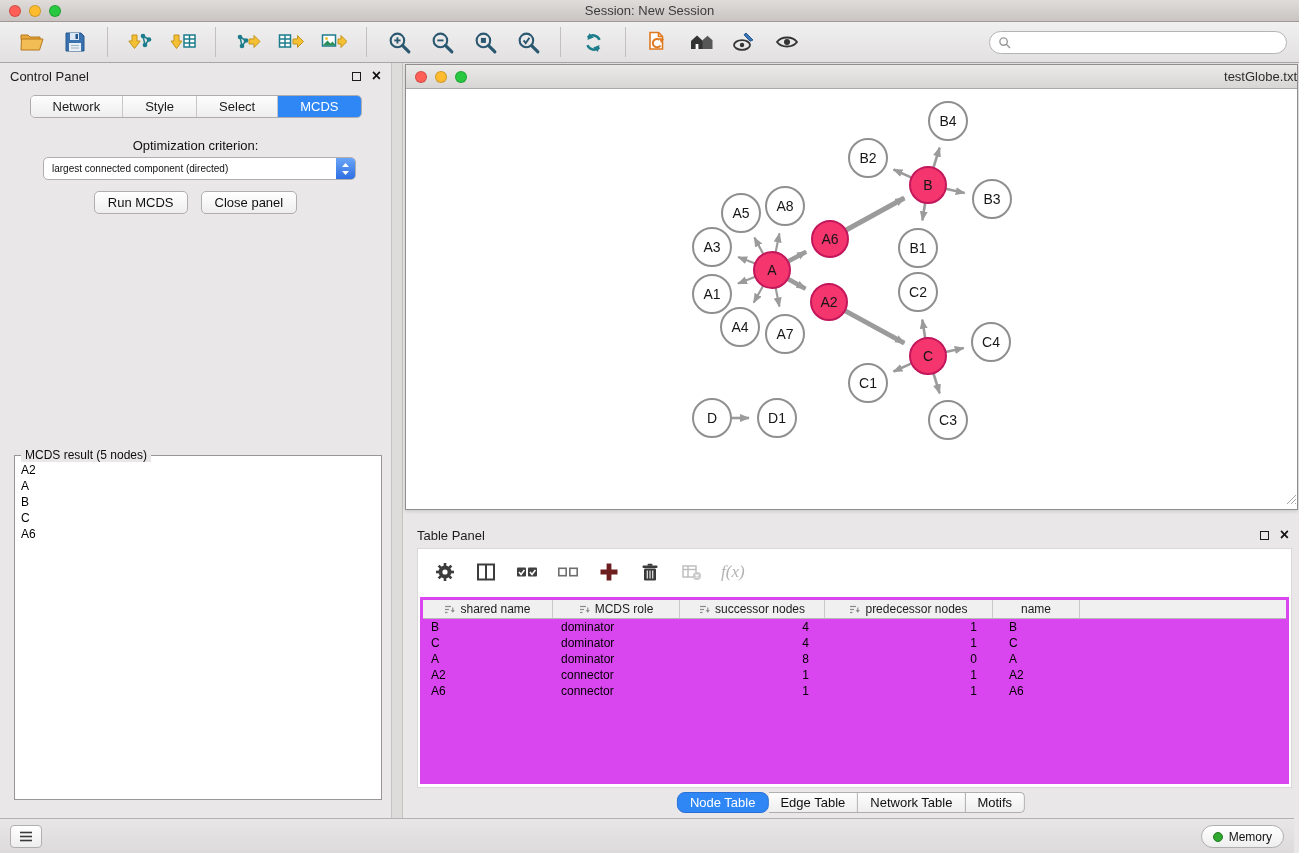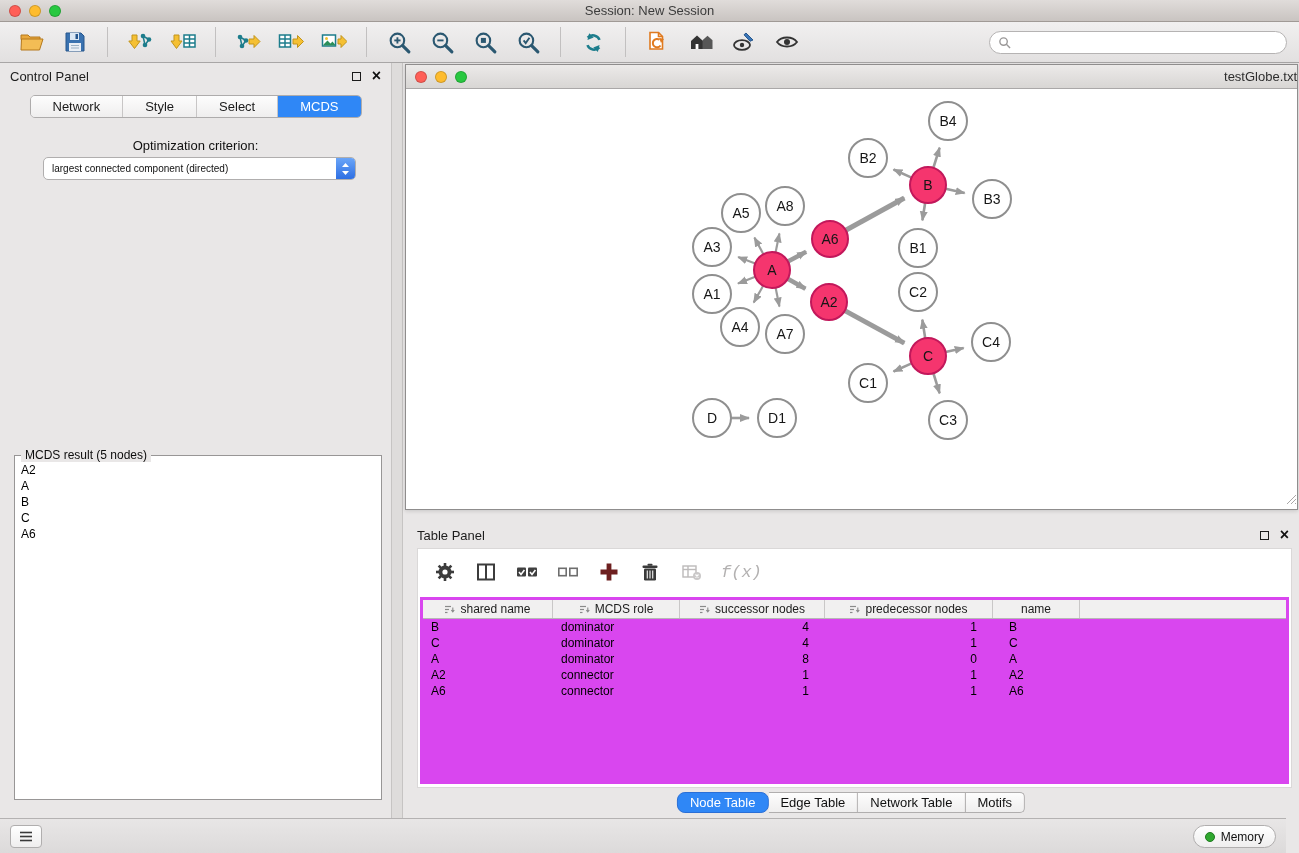--- a/index.html
+++ b/index.html
@@ -67,41 +67,41 @@
   .net-canvas svg { width:100%; height:100%; display:block; }
   .resize-grip { position:absolute; right:0; bottom:0; }
 
   
   .table-panel { position:absolute; left:403px; top:522px; width:896px; bottom:35px; background:#e9e7e7; }
   .table-panel .panel-head { left:14px; }
   .table-content { position:absolute; left:14px; right:7px; top:26px; bottom:30px; background:#fff; border:1px solid #dad8d8; }
   .table-toolbar { position:absolute; top:0; left:0; right:0; height:46px; display:flex; align-items:center;
     padding:0 12px; gap:11px; background:#fff; }
   .ttbtn { width:30px; height:30px; display:flex; align-items:center; justify-content:center; }
-  .fx-label { font-family:Liberation Mono, monospace; font-style:italic; font-size:17px; color:#b3b1b1; padding-left:4px; }
+  .fx-label { font-family:Liberation Serif, serif; font-style:italic; font-size:17px; color:#b3b1b1; padding-left:4px; }
   .data-table { position:absolute; top:48px; left:2px; right:2px; bottom:3px;
     border:3px solid #d946ef; background:#d946ef; overflow:hidden; }
   .thead { display:grid; grid-template-columns:130px 127px 145px 168px 87px 1fr; height:19px;
     background:#f1f0f0; border-bottom:1px solid #b8b6b6; }
   .th { display:flex; align-items:center; justify-content:center; gap:5px; font-size:12px; color:#1c1c1c;
     border-right:1px solid #c9c7c7; overflow:hidden; white-space:nowrap; }
   .th.last { border-right:1px solid #c9c7c7; }
   .trow { display:grid; grid-template-columns:130px 127px 145px 168px 87px 1fr; height:16px; }
   .tcell { font-size:12px; color:#000; display:flex; align-items:center; padding:0 8px; white-space:nowrap; }
   .tcell.c2, .tcell.c3 { justify-content:flex-end; padding-right:16px; }
   .tcell.c4 { padding-left:16px; }
   .table-tabs { position:absolute; bottom:5px; left:50%; transform:translateX(-50%); display:flex; }
   .ttab { height:21px; padding:0 12px; display:flex; align-items:center; font-size:13px; color:#101010;
     background:linear-gradient(#fdfdfd,#efeeee); border:1px solid #b0aeae; border-left:none; }
   .ttab:first-child { border-left:1px solid #b0aeae; border-radius:5px 0 0 5px; }
   .ttab:last-child { border-radius:0 5px 5px 0; }
   .ttab.selected { background:#2f87f6; color:#fff; border-color:#2a6fd6;border-radius:8px; }
 
   
-  .statusbar { position:absolute; left:0; right:13px; bottom:0; height:35px;
+  .statusbar { position:absolute; left:0; right:5px; bottom:0; height:35px;
     background:linear-gradient(#e8e6e6,#dcdada); border-top:1px solid #b4b2b2; }
   .status-left-btn { position:absolute; left:10px; top:6px; width:32px; height:23px; border:1px solid #b0aeae;
     border-radius:4px; background:linear-gradient(#ffffff,#efeeee); display:flex; align-items:center; justify-content:center; }
   .memory-btn { position:absolute; right:10px; top:6px; height:23px; padding:0 11px; border:1px solid #b0aeae;
     border-radius:12px; background:linear-gradient(#ffffff,#efeeee); display:flex; align-items:center; gap:6px;
     font-size:12px; color:#101010; }
   .memory-dot { width:10px; height:10px; border-radius:50%; background:#2fa82f; border:1px solid #1f7a1f; }
 </style>
 </head>
 <body>
@@ -283,20 +283,24 @@
   </div>
   <div class="opt-label">Optimization criterion:</div>
   <div class="combo">
     <span class="combo-text">largest connected component (directed)</span>
     <span class="combo-stepper">
       <svg width="9" height="14" viewBox="0 0 9 14">
         <path d="M4.5 1 L8 5 H1 z" fill="#ffffff"></path>
         <path d="M4.5 13 L1 9 H8 z" fill="#ffffff"></path>
       </svg>
     </span>
+  </div>
+  <div class="btn-row">
+    <div class="push-btn">Run MCDS</div>
+    <div class="push-btn">Close panel</div>
   </div>
   <div class="result-box">
     <span class="result-label">MCDS result (5 nodes)</span>
     <div class="result-list">
         <div>A2</div>
         <div>A</div>
         <div>B</div>
         <div>C</div>
         <div>A6</div>
       </div>

